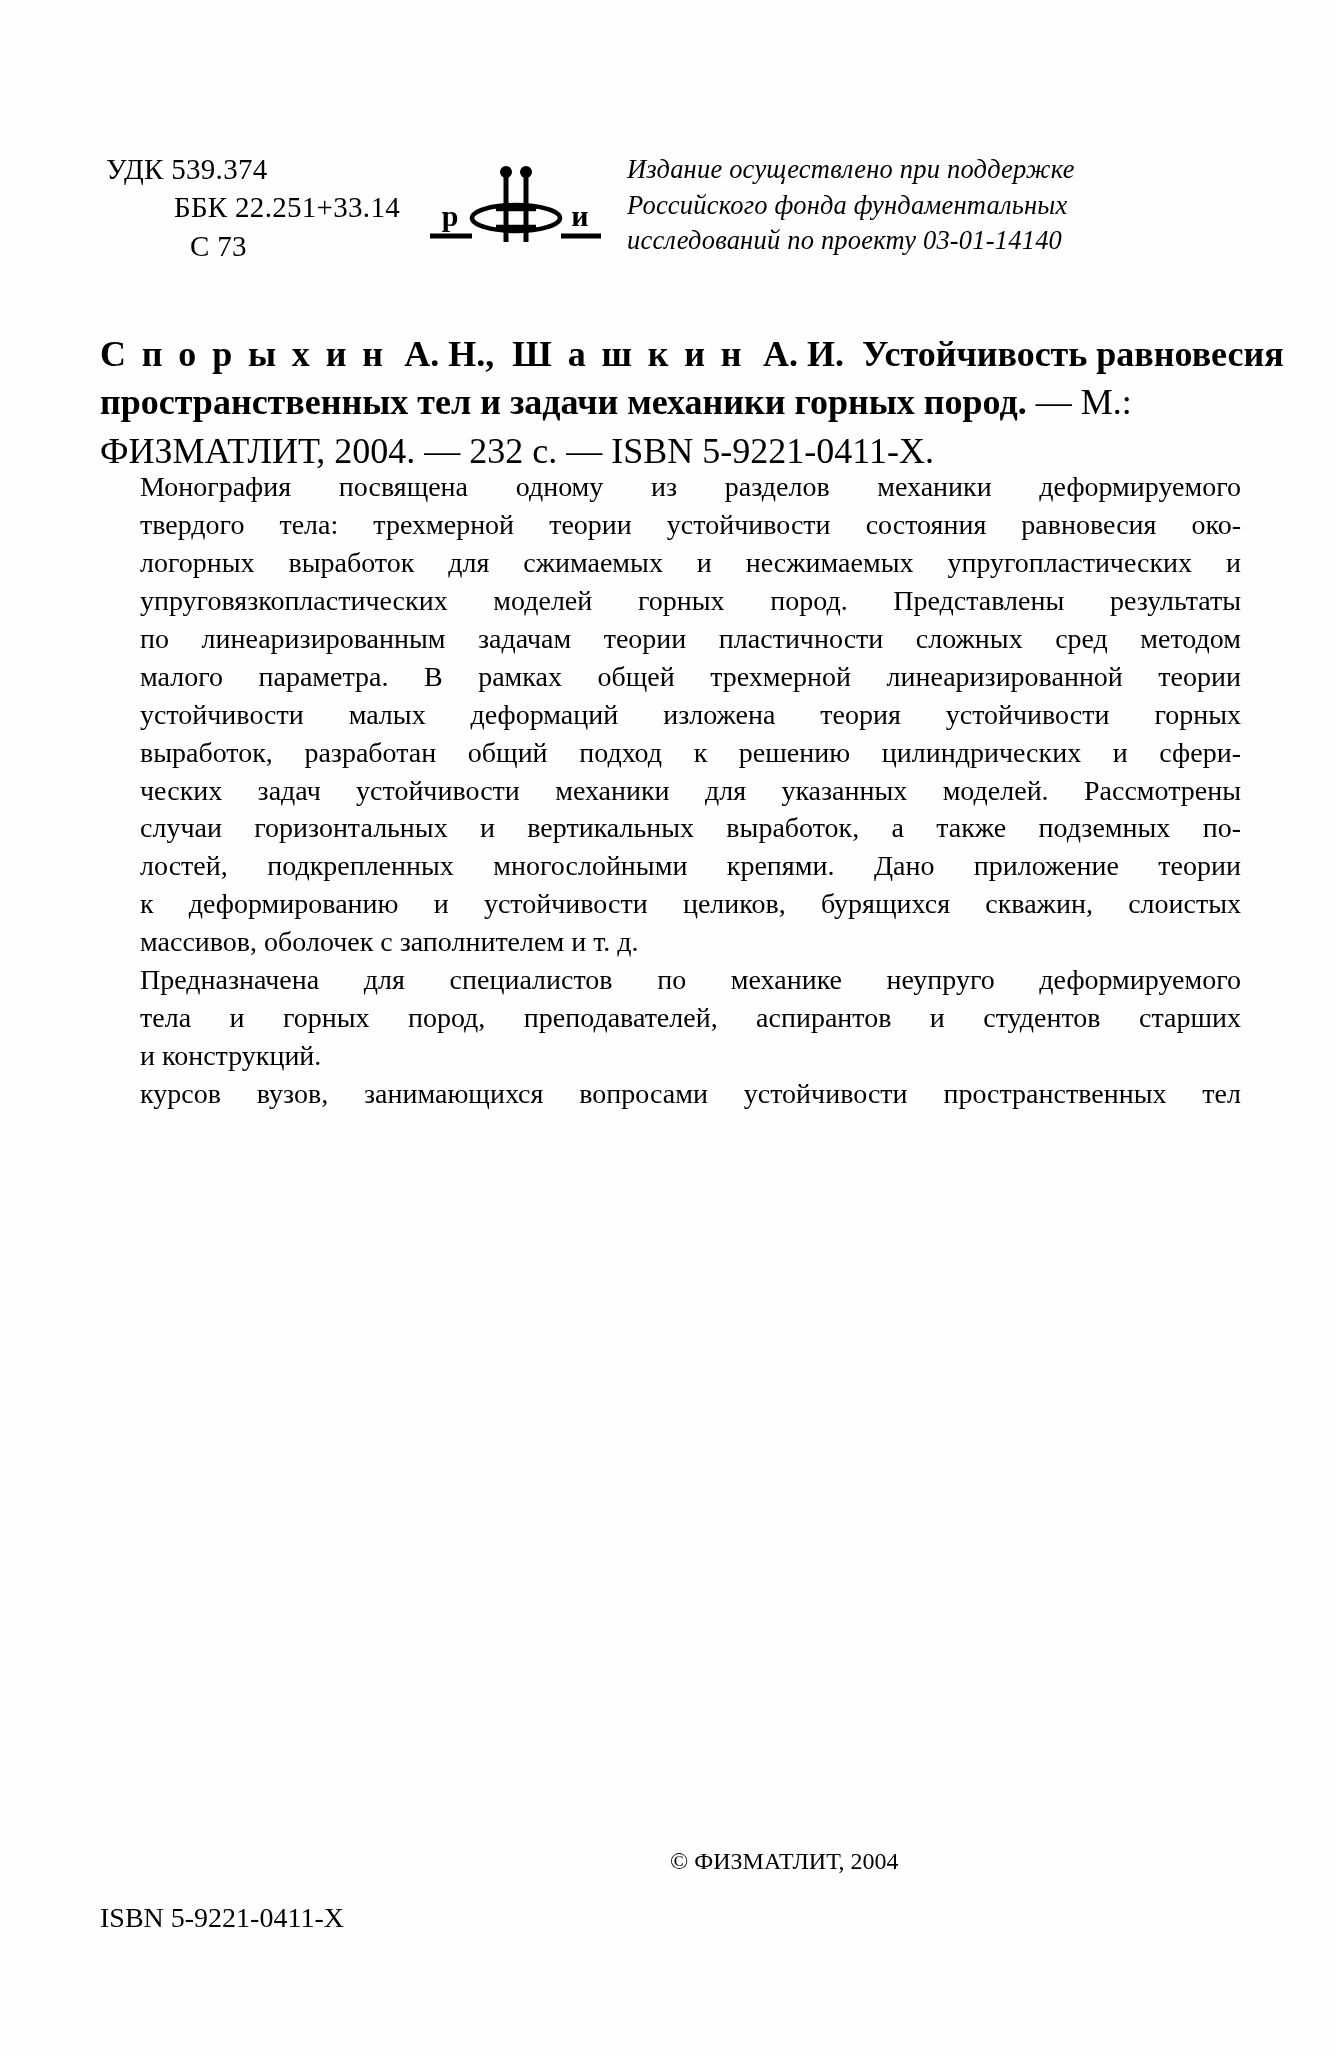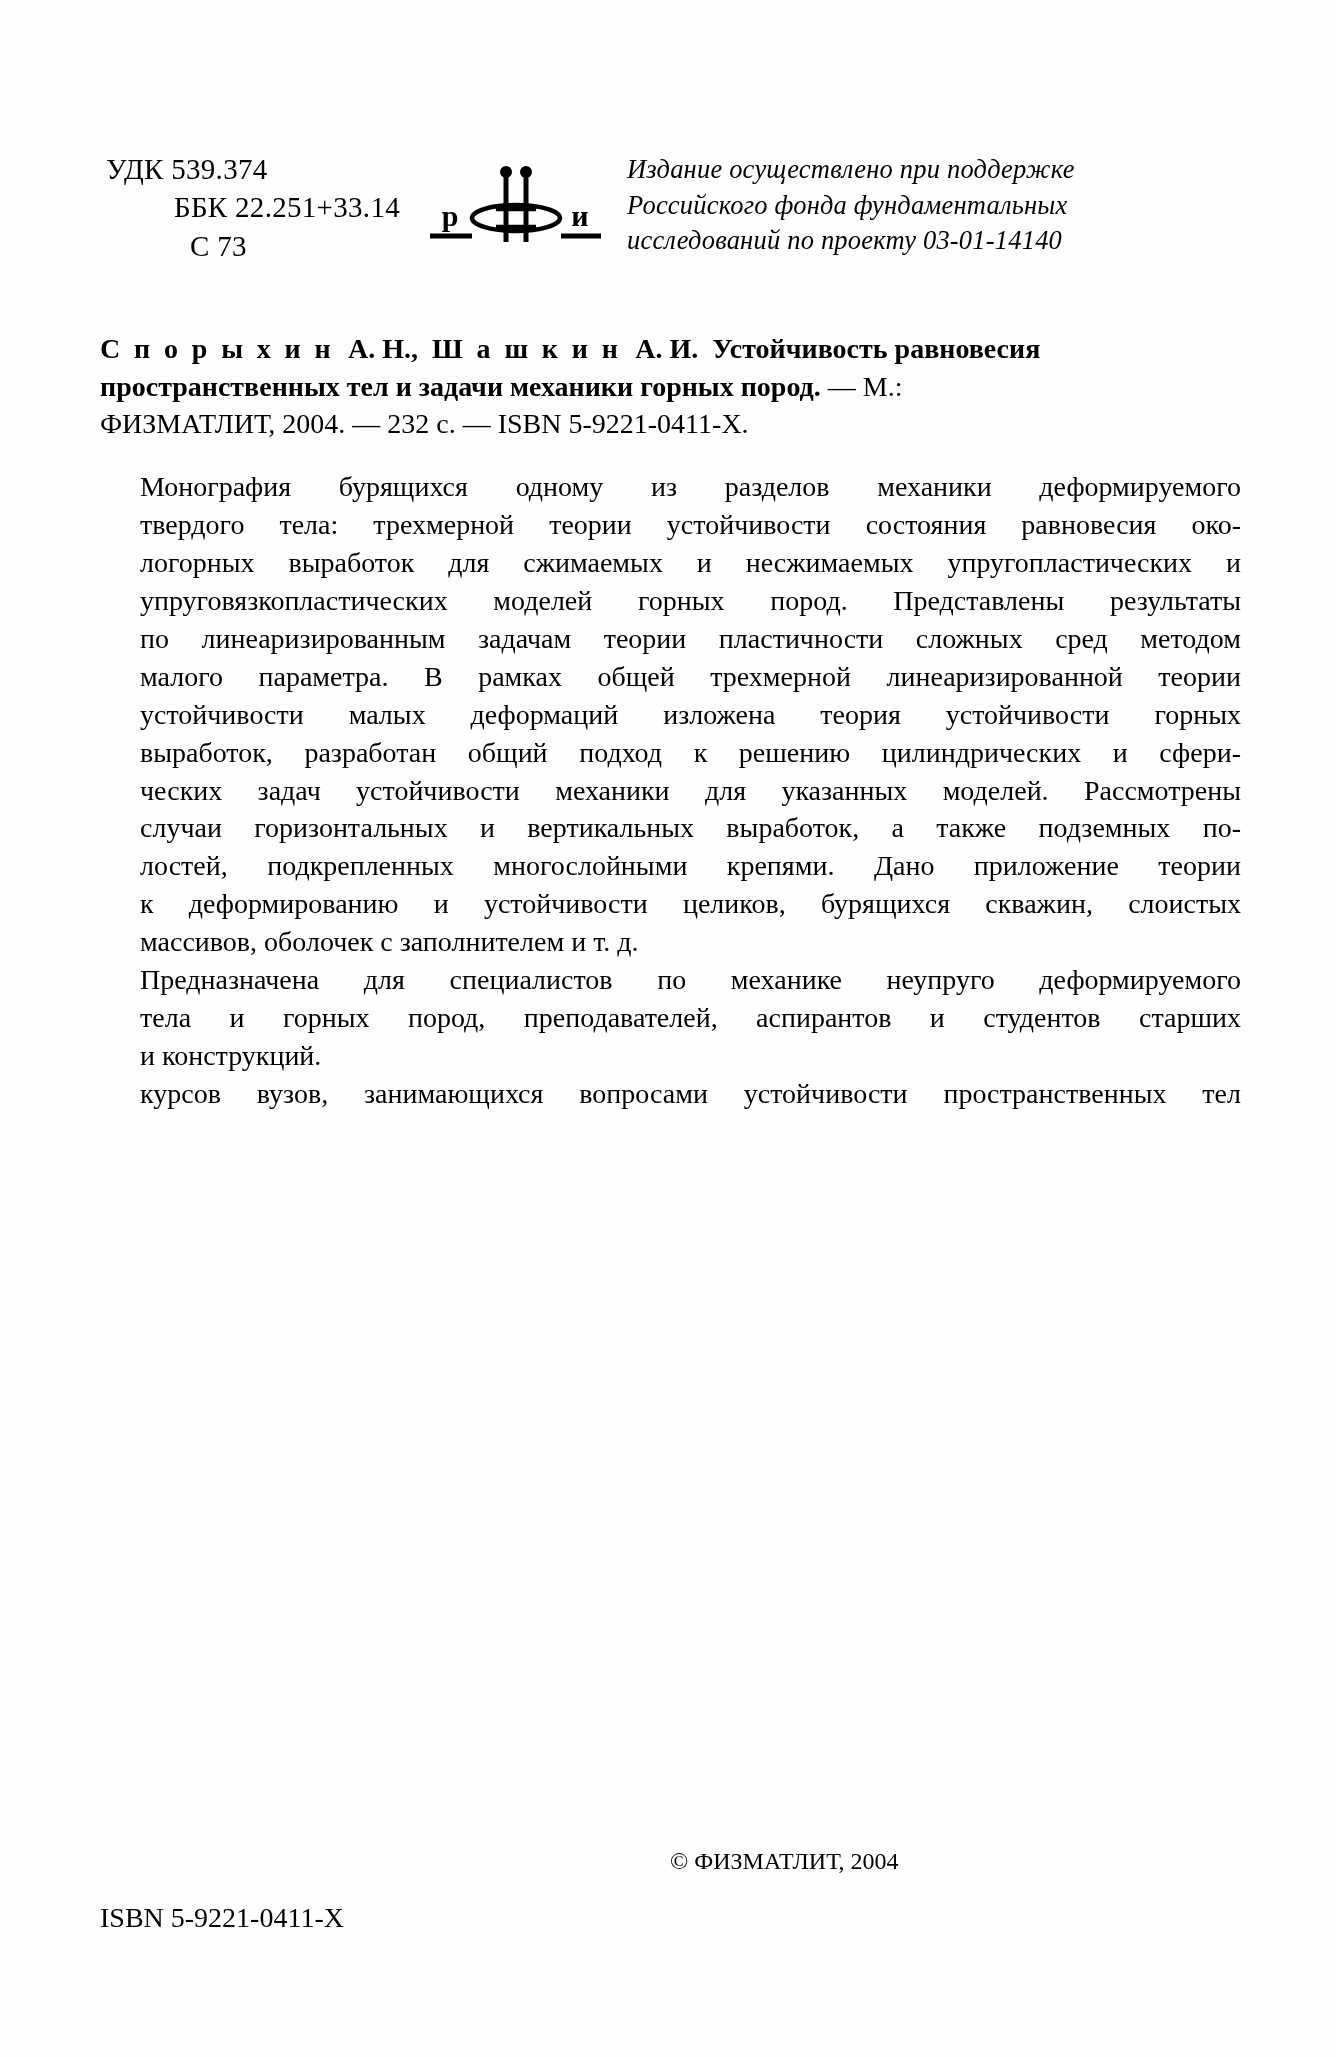--- a/index.html
+++ b/index.html
@@ -67,21 +67,21 @@
     padding-top: 2px;
   }
   .funding span { display: block; }
 
   
   .biblio {
     position: absolute;
     left: 100px;
     top: 330px;
     width: 1140px;
-    font-size: 28px;
+    font-size: 36px;
     line-height: 1.345;
     font-weight: bold;
     text-align: justify;
   }
   .biblio .line { display: block; white-space: nowrap; }
   .spaced { letter-spacing: 3.4px; }
   .reg { font-weight: normal; }
 
   
   .annotation {
@@ -179,21 +179,21 @@
   <div class="biblio">
     <span class="line">
       <span class="spaced">С п о р ы х и н</span><span>&nbsp;&nbsp;</span><span>А. Н.,</span><span>&nbsp;&nbsp;</span><span class="spaced">Ш а ш к и н</span><span>&nbsp;&nbsp;</span><span>А. И.</span><span>&nbsp;&nbsp;</span><span>Устойчивость равновесия</span>
     </span>
     <span class="line"><span>пространственных тел и задачи механики горных пород.</span><span class="reg"> — М.:</span></span>
     <span class="line reg">ФИЗМАТЛИТ, 2004. — 232 с. — ISBN 5-9221-0411-X.</span>
   </div>
 
   <div class="annotation">
     <p>
-      <span class="ln just ind">Монография бурящихся одному из разделов механики деформируемого</span>
+      <span class="ln just ind">Монография посвящена одному из разделов механики деформируемого</span>
       <span class="ln just">твердого тела: трехмерной теории устойчивости состояния равновесия око-</span>
       <span class="ln just">логорных выработок для сжимаемых и несжимаемых упругопластических и</span>
       <span class="ln just">упруговязкопластических моделей горных пород. Представлены результаты</span>
       <span class="ln just">по линеаризированным задачам теории пластичности сложных сред методом</span>
       <span class="ln just">малого параметра. В рамках общей трехмерной линеаризированной теории</span>
       <span class="ln just">устойчивости малых деформаций изложена теория устойчивости горных</span>
       <span class="ln just">выработок, разработан общий подход к решению цилиндрических и сфери-</span>
       <span class="ln just">ческих задач устойчивости механики для указанных моделей. Рассмотрены</span>
       <span class="ln just">случаи горизонтальных и вертикальных выработок, а также подземных по-</span>
       <span class="ln just">лостей, подкрепленных многослойными крепями. Дано приложение теории</span>

